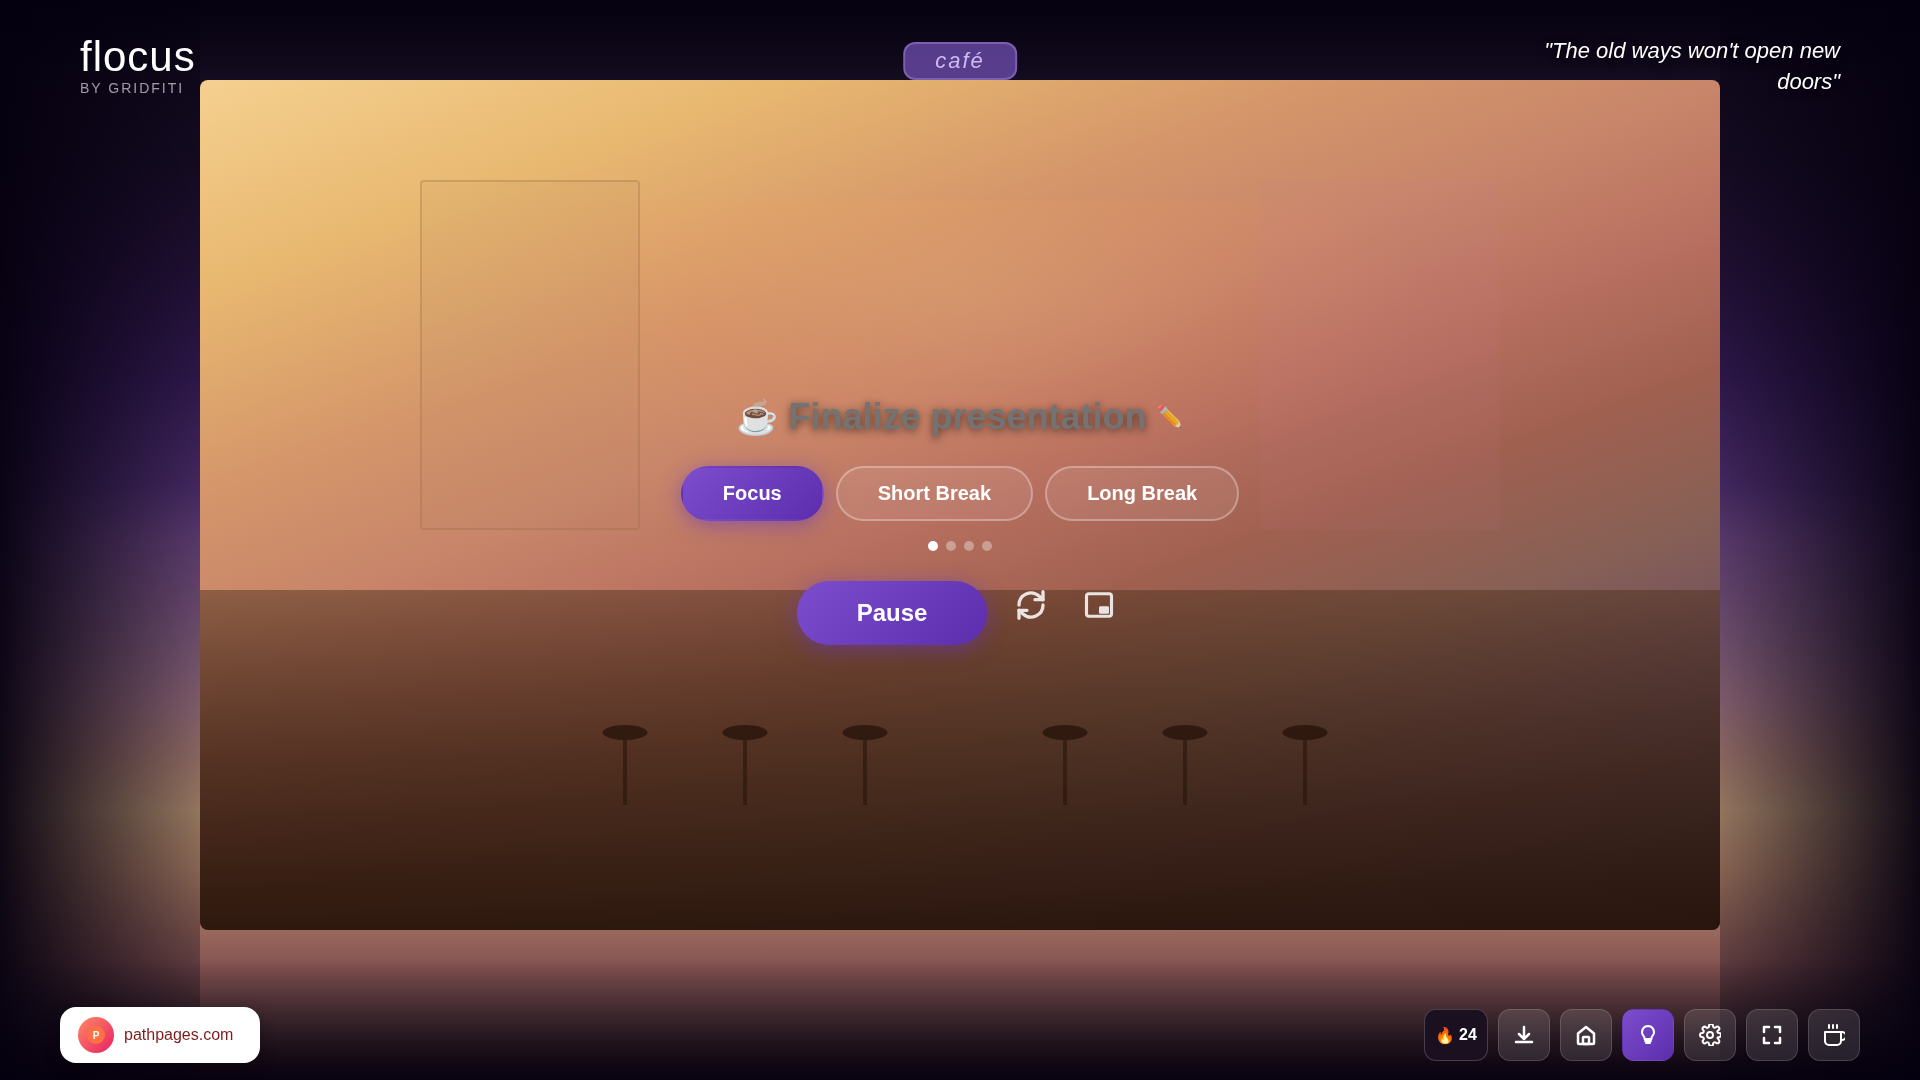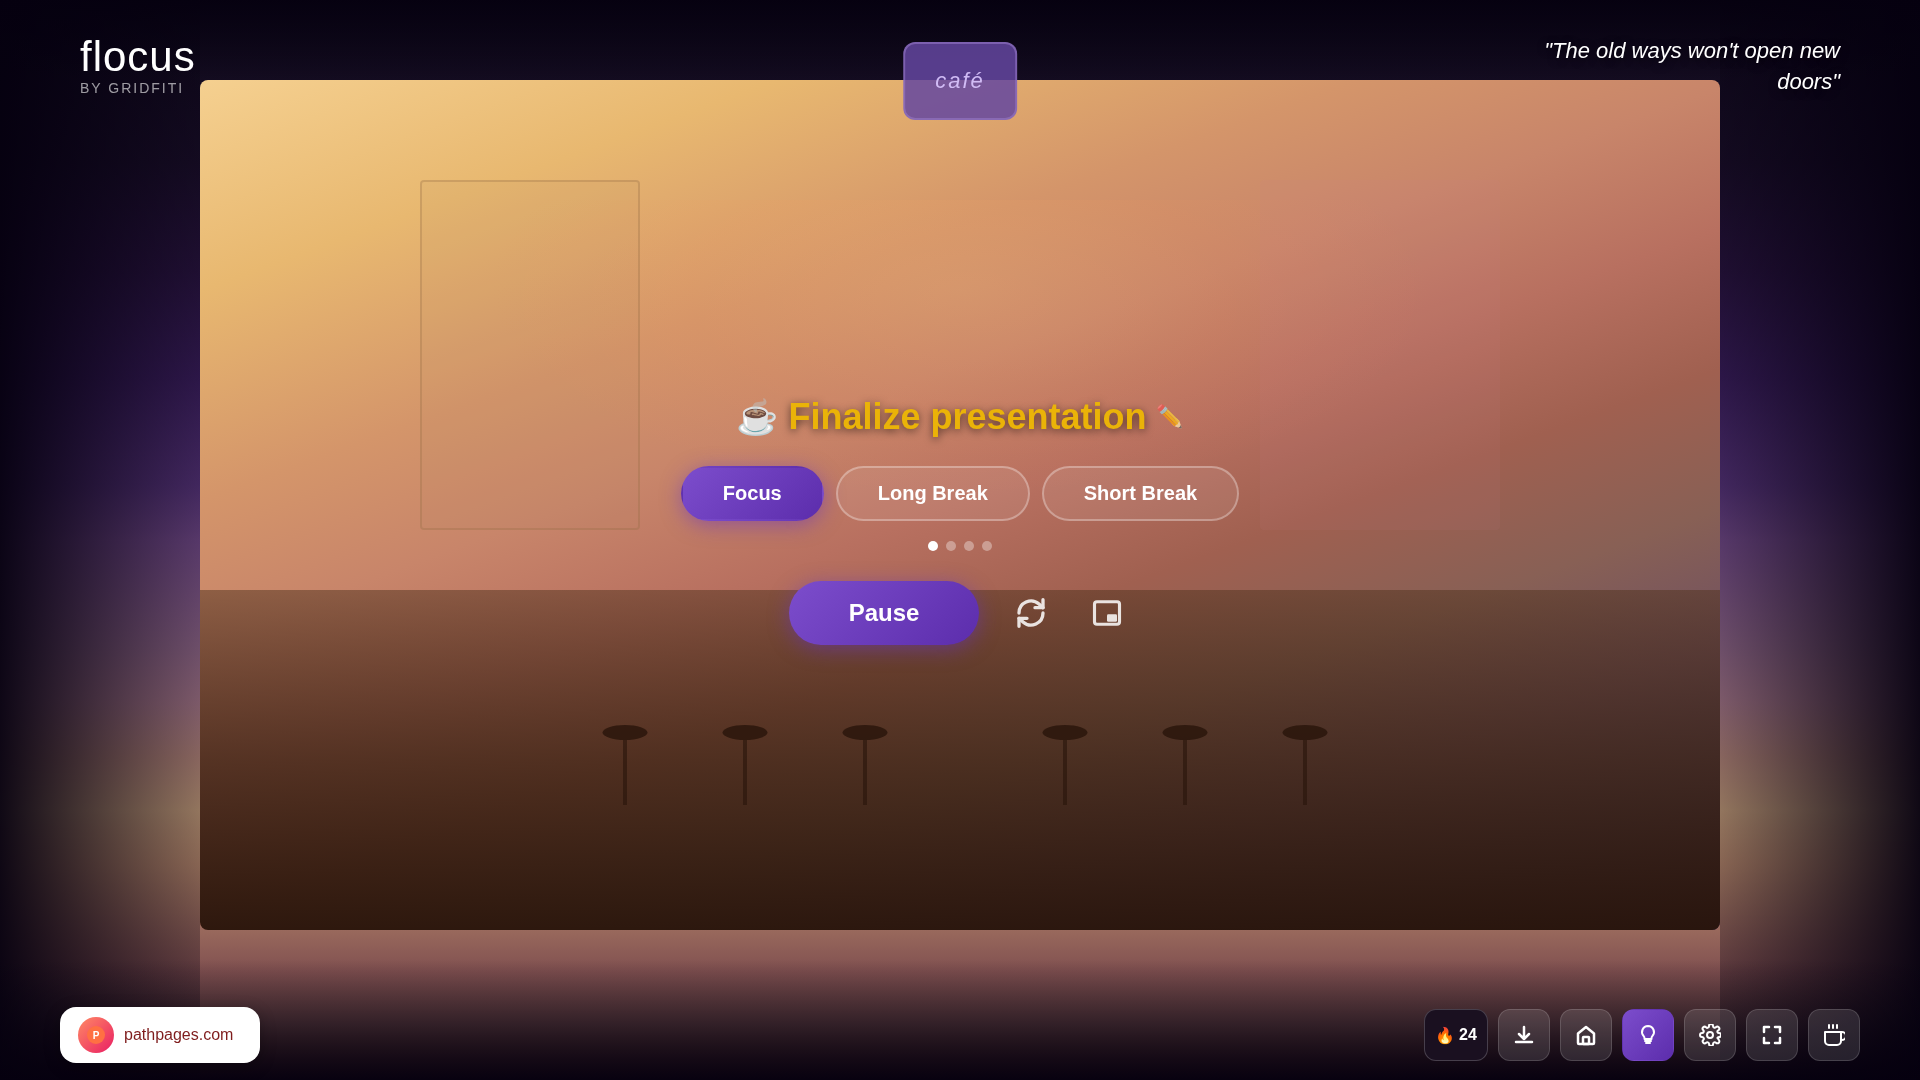--- a/index.html
+++ b/index.html
@@ -97,21 +97,21 @@
 
     
     .cafe-sign {
       position: absolute;
       top: 42px;
       left: 50%;
       transform: translateX(-50%);
       background: rgba(100, 70, 160, 0.85);
       border: 2px solid rgba(150, 120, 200, 0.6);
       border-radius: 12px;
-      padding: 24px 30px;
+      padding: 4px 30px;
       z-index: 10;
     }
     .cafe-sign-text {
       color: rgba(220, 200, 255, 0.9);
       font-size: 22px;
       font-style: italic;
       font-weight: 300;
       letter-spacing: 2px;
     }
 
@@ -141,21 +141,21 @@
     }
 
     
     .task-title {
       display: flex;
       align-items: center;
       gap: 10px;
       margin-bottom: 28px;
     }
     .task-title-text {
-      color: #eab308;
+      color: #737373;
       font-size: 36px;
       font-weight: 600;
       text-shadow: 0 2px 8px rgba(0,0,0,0.6);
     }
     .edit-icon {
       color: rgba(255,255,255,0.7);
       font-size: 22px;
       cursor: pointer;
     }
 
@@ -212,22 +212,21 @@
       color: white;
       text-shadow: 0 4px 30px rgba(0,0,0,0.5);
       line-height: 1;
       margin-bottom: 40px;
       letter-spacing: -5px;
     }
 
     
     .controls-row {
       display: flex;
-      align-items: center;
-      gap: 28px;
+      gap: 20px;
     }
     .pause-btn {
       background: linear-gradient(135deg, #7c4dcc, #5c2dac);
       color: white;
       border: none;
       border-radius: 50px;
       padding: 18px 60px;
       font-size: 24px;
       font-weight: 700;
       cursor: pointer;
@@ -501,22 +500,22 @@
 <div class="main-content">
 
   <div class="task-title">
     <span style="font-size:34px;">☕</span>
     <span class="task-title-text">Finalize presentation</span>
     <span class="edit-icon">✏️</span>
   </div>
 
   <div class="mode-tabs">
     <button class="mode-tab active">Focus</button>
+    <button class="mode-tab inactive">Short Break</button>
     <button class="mode-tab inactive">Long Break</button>
-    <button class="mode-tab inactive">Short Break</button>
   </div>
 
   <div class="dots-container">
     <div class="dot active"></div>
     <div class="dot inactive"></div>
     <div class="dot inactive"></div>
     <div class="dot inactive"></div>
   </div>
 
 

